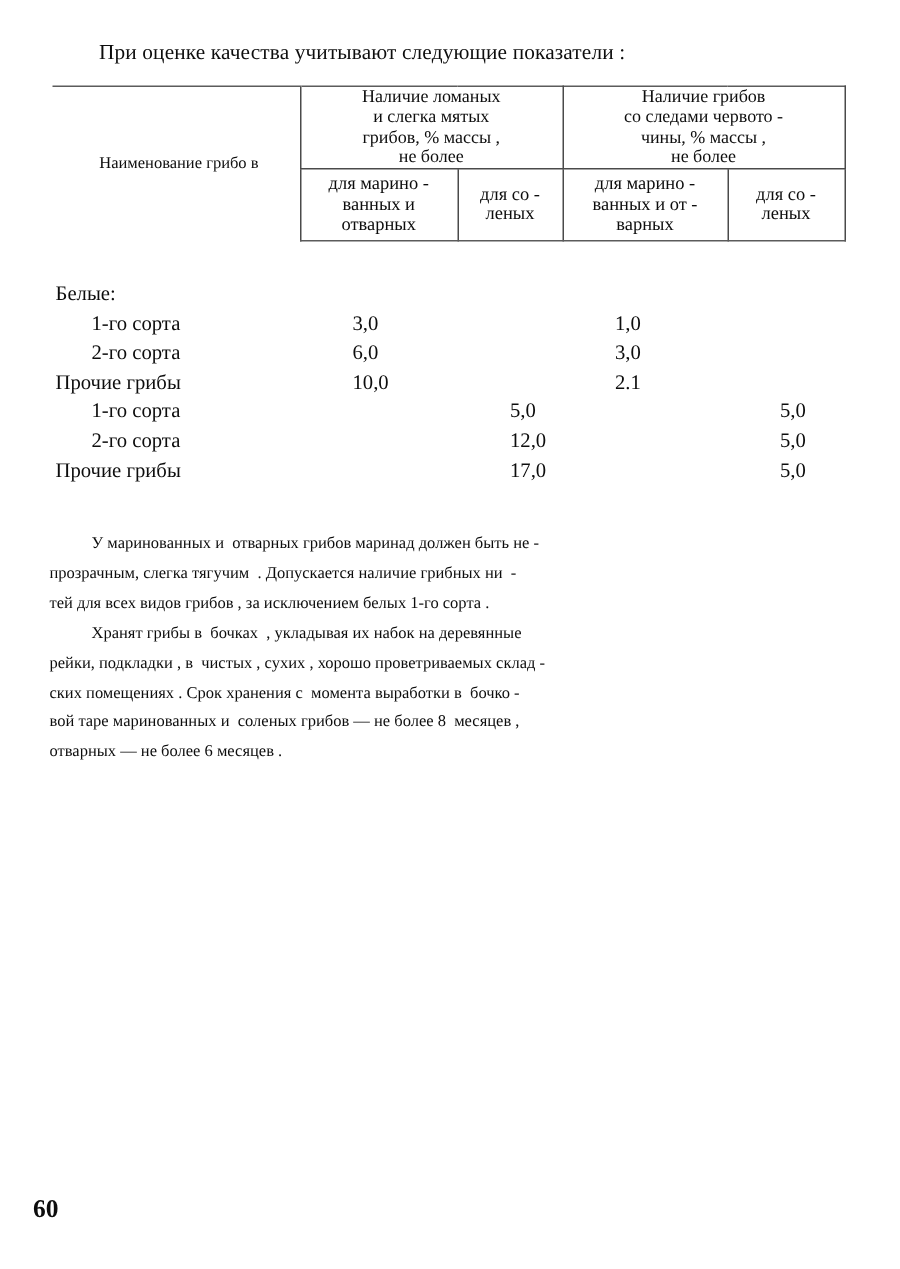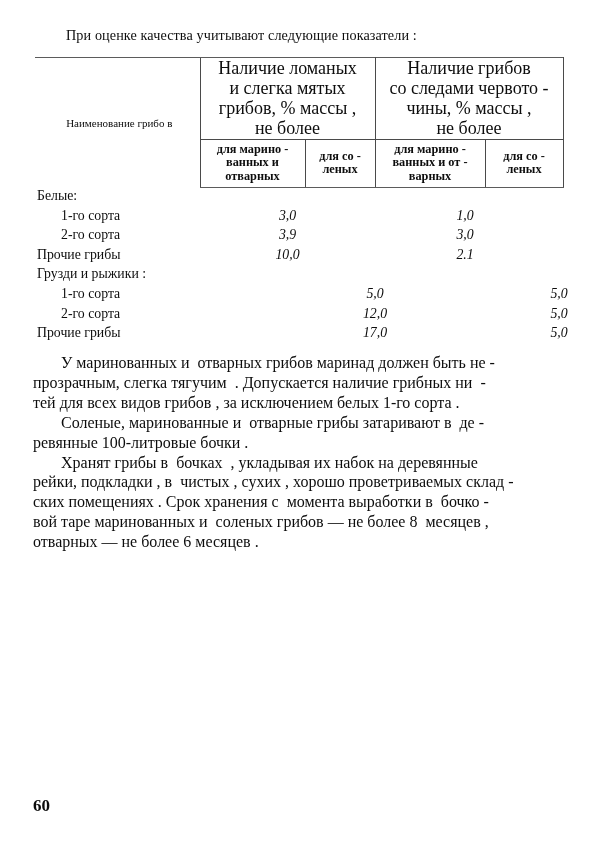--- a/index.html
+++ b/index.html
@@ -43,33 +43,33 @@
     table-layout: fixed;
     font-size: 12.6px;
   }
   .tbl td {
     padding: 0;
     vertical-align: middle;
     text-align: center;
     line-height: 1.12;
   }
   .rule-top   { border-top: 1.6px solid #5b5b5b; }
-  .rule-bot   { border-bottom: 1.6px solid #5b5b5b; font-weight: bold; }
+  .rule-bot   { border-bottom: 1.6px solid #5b5b5b; }
   .vline-l    { border-left: 1.2px solid #4a4a4a; }
   .vline-r    { border-right: 1.2px solid #4a4a4a; }
   .hdr-mid    { border-bottom: 1.2px solid #4a4a4a; }
 
   .col-name {
     text-align: left;
     padding-left: 4px !important;
     font-size: 11px;
     white-space: nowrap;
   }
   .grp-head {
-    font-size: 18px;
+    font-size: 12px;
     line-height: 1.14;
   }
   .sub-head {
     font-size: 12.3px;
     line-height: 1.16;
     padding: 3px 2px !important;
   }
 
   
   .rows {
@@ -86,47 +86,46 @@
   }
   .row .lbl {
     position: absolute;
     left: 2px;
     top: 0;
   }
   .row .lbl.ind { left: 26px; }
   .row .c1, .row .c2, .row .c3, .row .c4 {
     position: absolute;
     top: 0;
-    text-align: center;
-    font-style: italic;
+    text-align: left;
   }
   .row .c1 { left: 200px; width: 105px; }
   .row .c2 { left: 305px; width: 70px; }
   .row .c3 { left: 375px; width: 110px; }
   .row .c4 { left: 485px; width: 78px; }
 
   
   .body-text {
     position: absolute;
     left: 33px;
     top: 353px;
     width: 512px;
-    font-size: 16px;
+    font-size: 11px;
     line-height: 19.9px;
   }
   .para {
     margin: 0;
     text-indent: 28px;
     white-space: pre-wrap;
   }
 
   
   .folio {
     position: absolute;
-    left: 33px;
+    left: 22px;
     top: 796px;
     font-size: 17px;
     font-weight: bold;
   }
 </style>
 </head>
 <body>
 
 <div class="page">
 
@@ -177,37 +176,30 @@
       </div>
       <div class="row">
         <span class="lbl ind">1-го сорта</span>
         <span class="c1">3,0</span>
         <span class="c2"></span>
         <span class="c3">1,0</span>
         <span class="c4"></span>
       </div>
       <div class="row">
         <span class="lbl ind">2-го сорта</span>
-        <span class="c1">3,9</span>
+        <span class="c1">6,0</span>
         <span class="c2"></span>
         <span class="c3">3,0</span>
         <span class="c4"></span>
       </div>
       <div class="row">
         <span class="lbl">Прочие грибы</span>
         <span class="c1">10,0</span>
         <span class="c2"></span>
         <span class="c3">2.1</span>
-        <span class="c4"></span>
-      </div>
-      <div class="row">
-        <span class="lbl">Грузди и  рыжики :</span>
-        <span class="c1"></span>
-        <span class="c2"></span>
-        <span class="c3"></span>
         <span class="c4"></span>
       </div>
       <div class="row">
         <span class="lbl ind">1-го сорта</span>
         <span class="c1"></span>
         <span class="c2">5,0</span>
         <span class="c3"></span>
         <span class="c4">5,0</span>
       </div>
       <div class="row">
@@ -223,22 +215,20 @@
         <span class="c2">17,0</span>
         <span class="c3"></span>
         <span class="c4">5,0</span>
       </div>
     </div>
 
   <div class="body-text">
     <p class="para">У маринованных и  отварных грибов маринад должен быть не -
 прозрачным, слегка тягучим  . Допускается наличие грибных ни  -
 тей для всех видов грибов , за исключением белых 1-го сорта .</p>
-    <p class="para">Соленые, маринованные и  отварные грибы затаривают в  де -
-ревянные 100-литровые бочки .</p>
     <p class="para">Хранят грибы в  бочках  , укладывая их набок на деревянные
 рейки, подкладки , в  чистых , сухих , хорошо проветриваемых склад -
 ских помещениях . Срок хранения с  момента выработки в  бочко -
 вой таре маринованных и  соленых грибов — не более 8  месяцев ,
 отварных — не более 6 месяцев .</p>
   </div>
 
   <div class="folio">60</div>
 
 </div>

